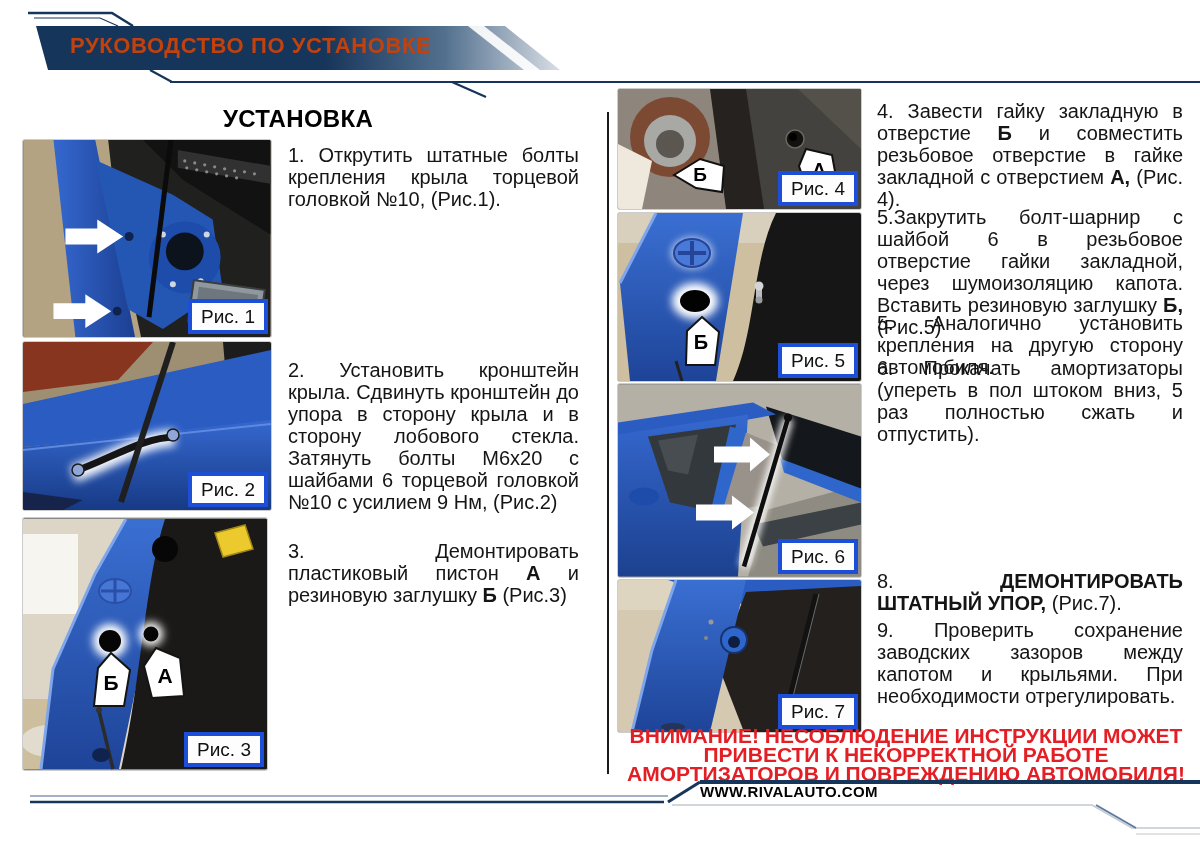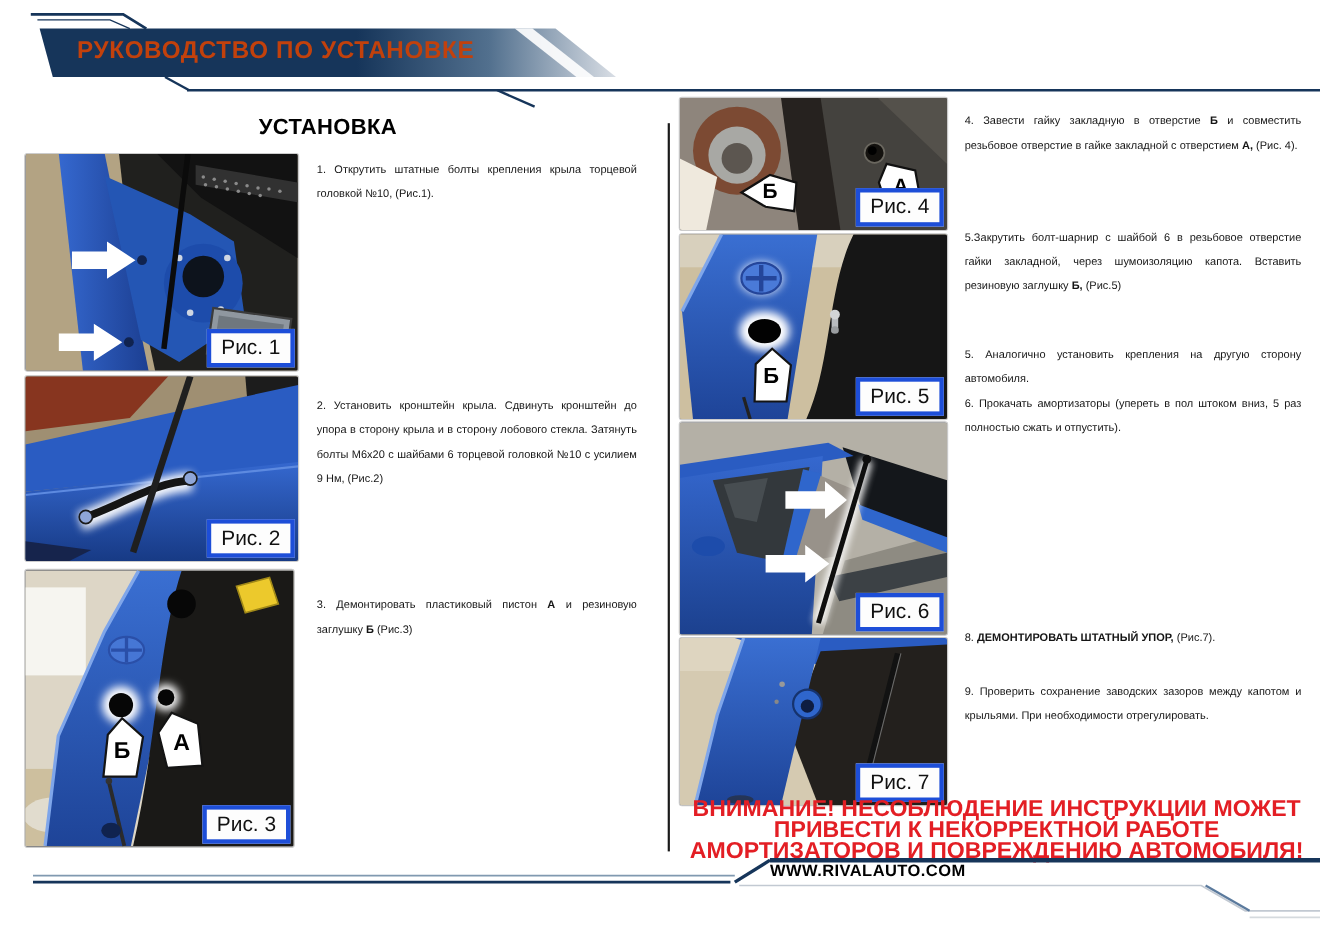--- a/index.html
+++ b/index.html
@@ -3,23 +3,23 @@
 <meta charset="utf-8">
 <style>
   html,body{margin:0;padding:0;background:#ffffff;}
   #page{position:relative;width:1200px;height:848px;background:#fff;overflow:hidden;
         font-family:"Liberation Sans",sans-serif;color:#111;}
   .abs{position:absolute;}
   
   .banner-title{position:absolute;left:70px;top:33px;width:460px;color:#c2410c;
       font-size:22px;font-weight:bold;letter-spacing:.6px;}
   .section-title{position:absolute;left:160px;top:105px;width:276px;text-align:center;
-      font-size:20px;font-weight:bold;color:#000;letter-spacing:.3px;}
+      font-size:24px;font-weight:bold;color:#000;letter-spacing:.3px;}
   
-  .step{position:absolute;margin:0;font-size:10px;line-height:22px;text-align:justify;color:#151515;}
+  .step{position:absolute;margin:0;font-size:20px;line-height:22px;text-align:justify;color:#151515;}
   .step .b{font-weight:bold;}
   
   .figure{position:absolute;border:1px solid #cccccc;border-radius:3px;overflow:hidden;background:#888;}
   .figure svg{display:block;}
   .fig-label{position:absolute;right:3px;bottom:3px;background:#fdfdfd;border:4px solid #1d4ed8;
       padding:0 9px;font-size:19px;line-height:27px;color:#111;}
   .callout{position:absolute;width:30px;text-align:center;font-weight:bold;color:#000;}
   
   .warning{position:absolute;left:618px;top:726px;width:576px;text-align:center;
       font-size:21px;line-height:19px;font-weight:bold;color:#e31e24;}

